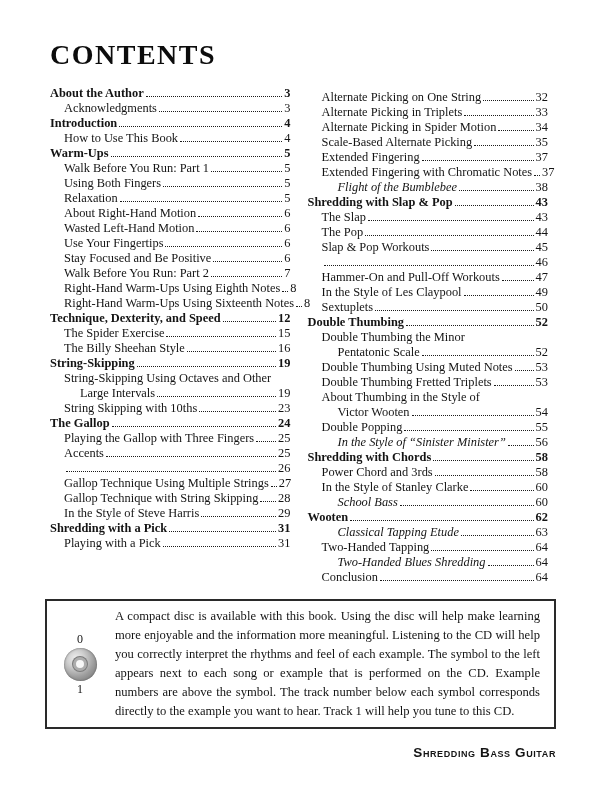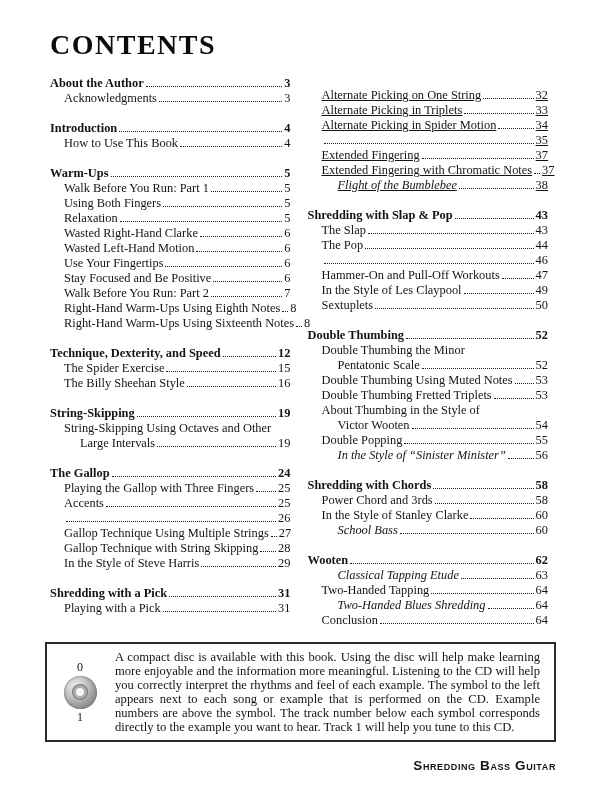--- a/index.html
+++ b/index.html
@@ -3,31 +3,31 @@
 <meta charset="utf-8">
 <style>
   html,body { margin:0; padding:0; }
   body {
     width:600px; height:800px; background:#fff; color:#141414;
     font-family:"Liberation Serif", serif; overflow:hidden;
   }
   .page { width:600px; height:800px; position:relative; }
 
   .title {
-    margin:31px 0 0 50px; font-size:28px; font-weight:bold;
+    margin:41px 0 0 50px; font-size:28px; font-weight:bold;
     letter-spacing:1.5px; line-height:1; color:#0c0c0c;
     font-family:"Liberation Serif", serif;
   }
 
   .toc { display:flex; margin:17px 52px 0 50px; gap:17px; }
   .col { flex:1; min-width:0; }
 
-  .toc-section { margin-top:15px; }
+  .toc-section { }
   .toc-section:first-child { margin-top:0; }
-  .toc-section.no-head { margin-top:12px;text-decoration:underline; }
+  .toc-section.no-head { margin-top:4px; }
 
   .toc-row {
     display:flex; align-items:baseline;
     font-size:12.4px; line-height:15px; white-space:nowrap;
   }
   .toc-row.bold .toc-label, .toc-row.bold .toc-page { font-weight:bold; }
   .toc-row.italic .toc-label { font-style:italic; }
   .toc-row.lvl1 { padding-left:14px; }
   .toc-row.lvl2 { padding-left:30px; }
   .toc-label { flex:0 0 auto; }
@@ -52,21 +52,21 @@
     position:relative;
     box-shadow:inset 0 0 2px #555;
   }
   .cd-disc::after {
     content:""; position:absolute; left:50%; top:50%;
     width:8px; height:8px; transform:translate(-50%,-50%);
     background:#f7f7f7; border-radius:50%;
     border:3px solid #adadad; box-shadow:0 0 0 1px #7a7a7a;
   }
   .cd-text {
-    margin:0; font-size:12.6px; line-height:14px; text-align:justify;
+    margin:0; font-size:12.6px; line-height:19px; text-align:justify;
   }
 
   .footer {
     margin:16px 44px 0 50px;
     display:flex; align-items:center;
   }
   .book {
     margin-left:auto; font-weight:bold; font-size:13.5px;
     font-variant:small-caps; letter-spacing:0.6px;
     font-family:"Liberation Sans", sans-serif;
@@ -120,21 +120,21 @@
             <span class="toc-label">Using Both Fingers</span>
             <span class="toc-dots"></span>
             <span class="toc-page">5</span>
           </div>
           <div class="toc-row lvl1">
             <span class="toc-label">Relaxation</span>
             <span class="toc-dots"></span>
             <span class="toc-page">5</span>
           </div>
           <div class="toc-row lvl1">
-            <span class="toc-label">Wasted Right-Hand Clarke</span>
+            <span class="toc-label">About Right-Hand Motion</span>
             <span class="toc-dots"></span>
             <span class="toc-page">6</span>
           </div>
           <div class="toc-row lvl1">
             <span class="toc-label">Wasted Left-Hand Motion</span>
             <span class="toc-dots"></span>
             <span class="toc-page">6</span>
           </div>
           <div class="toc-row lvl1">
             <span class="toc-label">Use Your Fingertips</span>
@@ -185,20 +185,25 @@
             <span class="toc-dots"></span>
             <span class="toc-page">19</span>
           </div>
           <div class="toc-row lvl1">
             <span class="toc-label">String-Skipping Using Octaves and Other</span>
           </div>
           <div class="toc-row lvl2">
             <span class="toc-label">Large Intervals</span>
             <span class="toc-dots"></span>
             <span class="toc-page">19</span>
+          </div>
+          <div class="toc-row lvl1">
+            <span class="toc-label">String Skipping with 10ths</span>
+            <span class="toc-dots"></span>
+            <span class="toc-page">23</span>
           </div>
         </div>
         <div class="toc-section">
           <div class="toc-row lvl0 bold">
             <span class="toc-label">The Gallop</span>
             <span class="toc-dots"></span>
             <span class="toc-page">24</span>
           </div>
           <div class="toc-row lvl1">
             <span class="toc-label">Playing the Gallop with Three Fingers</span>
@@ -254,20 +259,21 @@
             <span class="toc-label">Alternate Picking in Triplets</span>
             <span class="toc-dots"></span>
             <span class="toc-page">33</span>
           </div>
           <div class="toc-row lvl1">
             <span class="toc-label">Alternate Picking in Spider Motion</span>
             <span class="toc-dots"></span>
             <span class="toc-page">34</span>
           </div>
           <div class="toc-row lvl1">
+            <span class="toc-label">Scale-Based Alternate Picking</span>
             <span class="toc-dots"></span>
             <span class="toc-page">35</span>
           </div>
           <div class="toc-row lvl1">
             <span class="toc-label">Extended Fingering</span>
             <span class="toc-dots"></span>
             <span class="toc-page">37</span>
           </div>
           <div class="toc-row lvl1">
             <span class="toc-label">Extended Fingering with Chromatic Notes</span>
@@ -288,20 +294,25 @@
           </div>
           <div class="toc-row lvl1">
             <span class="toc-label">The Slap</span>
             <span class="toc-dots"></span>
             <span class="toc-page">43</span>
           </div>
           <div class="toc-row lvl1">
             <span class="toc-label">The Pop</span>
             <span class="toc-dots"></span>
             <span class="toc-page">44</span>
+          </div>
+          <div class="toc-row lvl1">
+            <span class="toc-label">Slap &amp; Pop Workouts</span>
+            <span class="toc-dots"></span>
+            <span class="toc-page">45</span>
           </div>
           <div class="toc-row lvl1">
             <span class="toc-dots"></span>
             <span class="toc-page">46</span>
           </div>
           <div class="toc-row lvl1">
             <span class="toc-label">Hammer-On and Pull-Off Workouts</span>
             <span class="toc-dots"></span>
             <span class="toc-page">47</span>
           </div>

